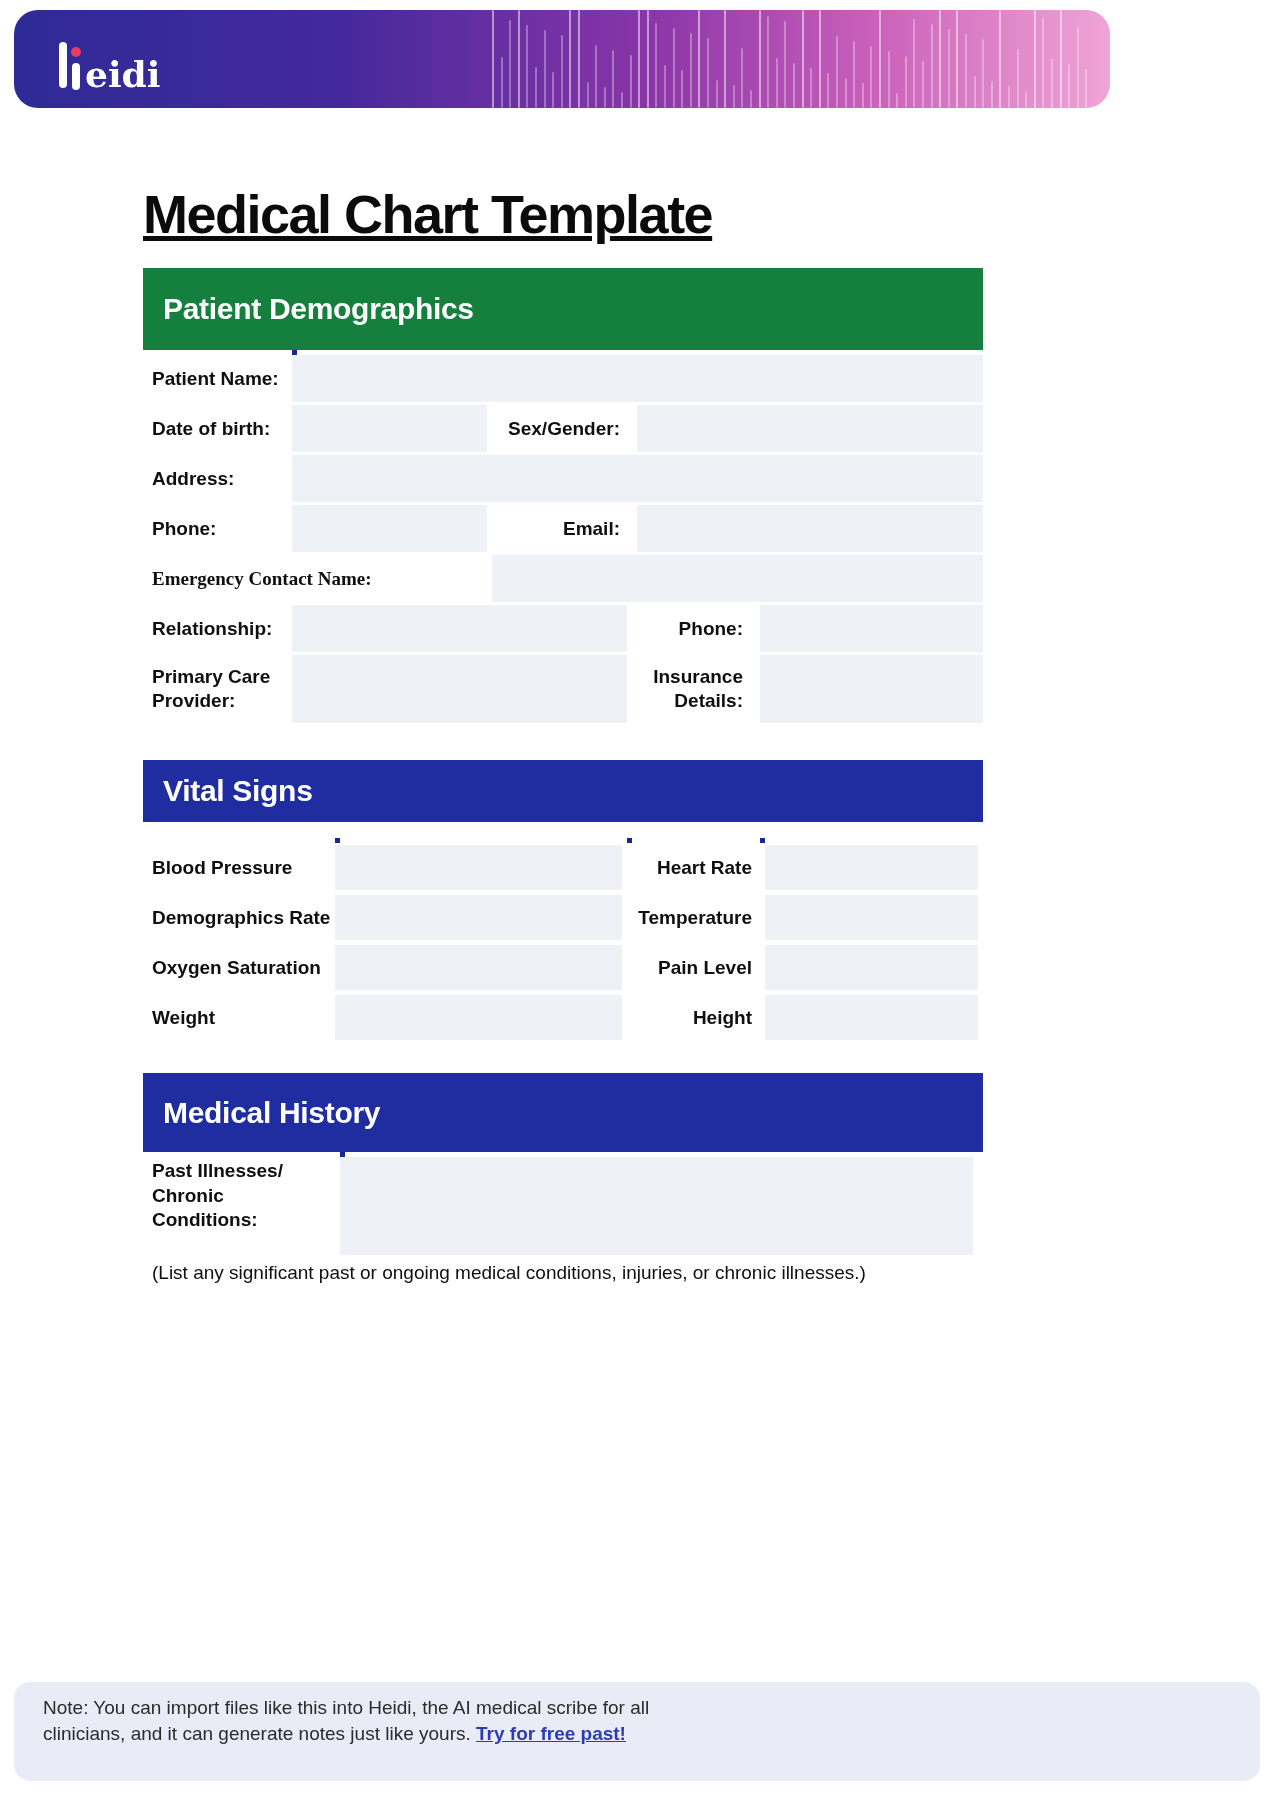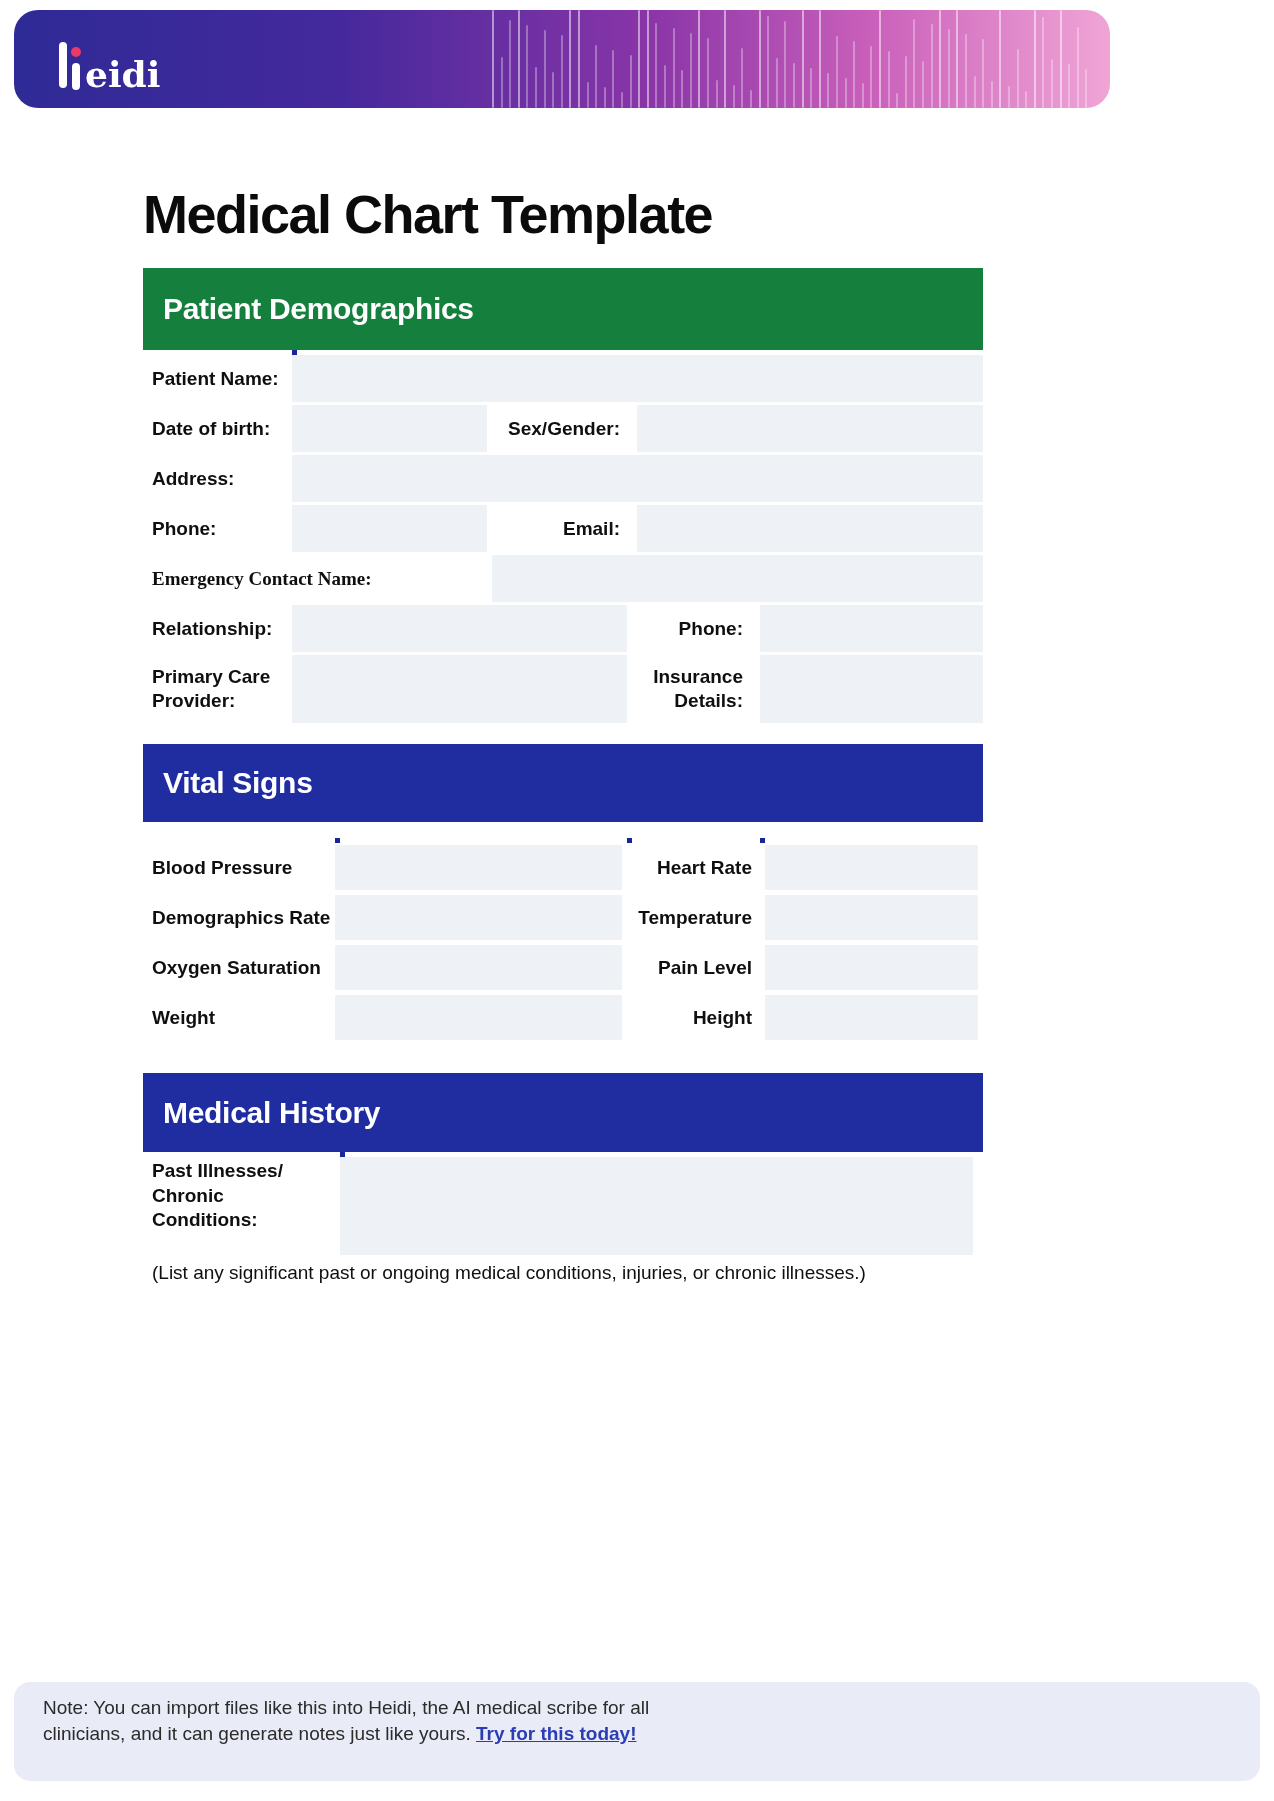--- a/index.html
+++ b/index.html
@@ -20,21 +20,21 @@
   .logo { position:absolute; left:45px; top:30px; width:130px; height:52px; }
   .lg-stem { position:absolute; left:0; top:2px; width:8px; height:46px; background:#fff; border-radius:4px; }
   .lg-i    { position:absolute; left:13px; bottom:2px; width:8px; height:27px; background:#fff; border-radius:4px; }
   .lg-dot  { position:absolute; left:12px; top:7px; width:10px; height:10px; border-radius:50%; }
   .lg-text { position:absolute; left:26px; bottom:0px; font-family:"DejaVu Serif", serif;
              font-weight:bold; font-size:36px; line-height:1; color:#ffffff; letter-spacing:0px; }
 
   
   .doc-title {
     position:absolute; left:143px; top:183px; font-size:54px; font-weight:bold;
-    color:#0b0b0b; letter-spacing:-1.5px;
+    color:#0b0b0b; letter-spacing:-1.5px;text-decoration:underline;
   }
 
   
   .section-bar {
     position:absolute; left:143px; width:840px; height:82px;
     display:flex; align-items:center; padding-left:20px; box-sizing:border-box;
     color:#ffffff; font-size:30px; font-weight:bold; letter-spacing:-0.3px;
   }
   .tick { position:absolute; width:5px; height:5px; }
 
@@ -206,21 +206,21 @@
       <div class="dfield" style="background: rgb(238, 241, 246);"></div>
     </div>
     <div class="drow drow-d tall">
       <div class="dlabel" style="width:130px;">Primary Care Provider:</div>
       <div class="dfield" style="background: rgb(238, 241, 246);"></div>
       <div class="dlabel right">Insurance Details:</div>
       <div class="dfield" style="background: rgb(238, 241, 246);"></div>
     </div>
   </div>
 
-  <div class="section-bar" style="top: 744px; height: 78px; background: rgb(31, 45, 160);">
+  <div class="section-bar" style="top: 760px; height: 62px; background: rgb(31, 45, 160);">
     <span>Vital Signs</span>
   </div>
   <div class="tick" style="left: 335px; top: 838px; background: rgb(24, 37, 154);"></div>
   <div class="tick" style="left: 627px; top: 838px; background: rgb(24, 37, 154);"></div>
   <div class="tick" style="left: 760px; top: 838px; background: rgb(24, 37, 154);"></div>
 
   <div class="vital-rows">
     <div class="vrow">
       <div class="dlabel">Blood Pressure</div>
       <div class="dfield" style="background: rgb(238, 241, 246);"></div>
@@ -253,17 +253,17 @@
   <div class="tick" style="left: 340px; top: 1152px; background: rgb(24, 37, 154);"></div>
 
   <div class="hist-row" style="top:1157px;">
     <div class="dlabel">Past Illnesses/ Chronic Conditions:</div>
     <div class="dfield" style="height: 98px; background: rgb(238, 241, 246);"></div>
   </div>
   <div class="hist-note">(List any significant past or ongoing medical conditions, injuries, or chronic illnesses.)</div>
 
   <div class="footer" style="background: rgb(233, 236, 247);">
     <div class="footer-note">
-      <span>Note: You can import files like this into Heidi, the AI medical scribe for all clinicians, and it can generate notes just like yours. </span><span class="footer-link" style="color: rgb(43, 60, 180);">Try for this today!</span>
+      <span>Note: You can import files like this into Heidi, the AI medical scribe for all clinicians, and it can generate notes just like yours. </span><span class="footer-link" style="color: rgb(43, 60, 180);">Try for free past!</span>
     </div>
   </div>
 
 </div>
 
 </body></html>

